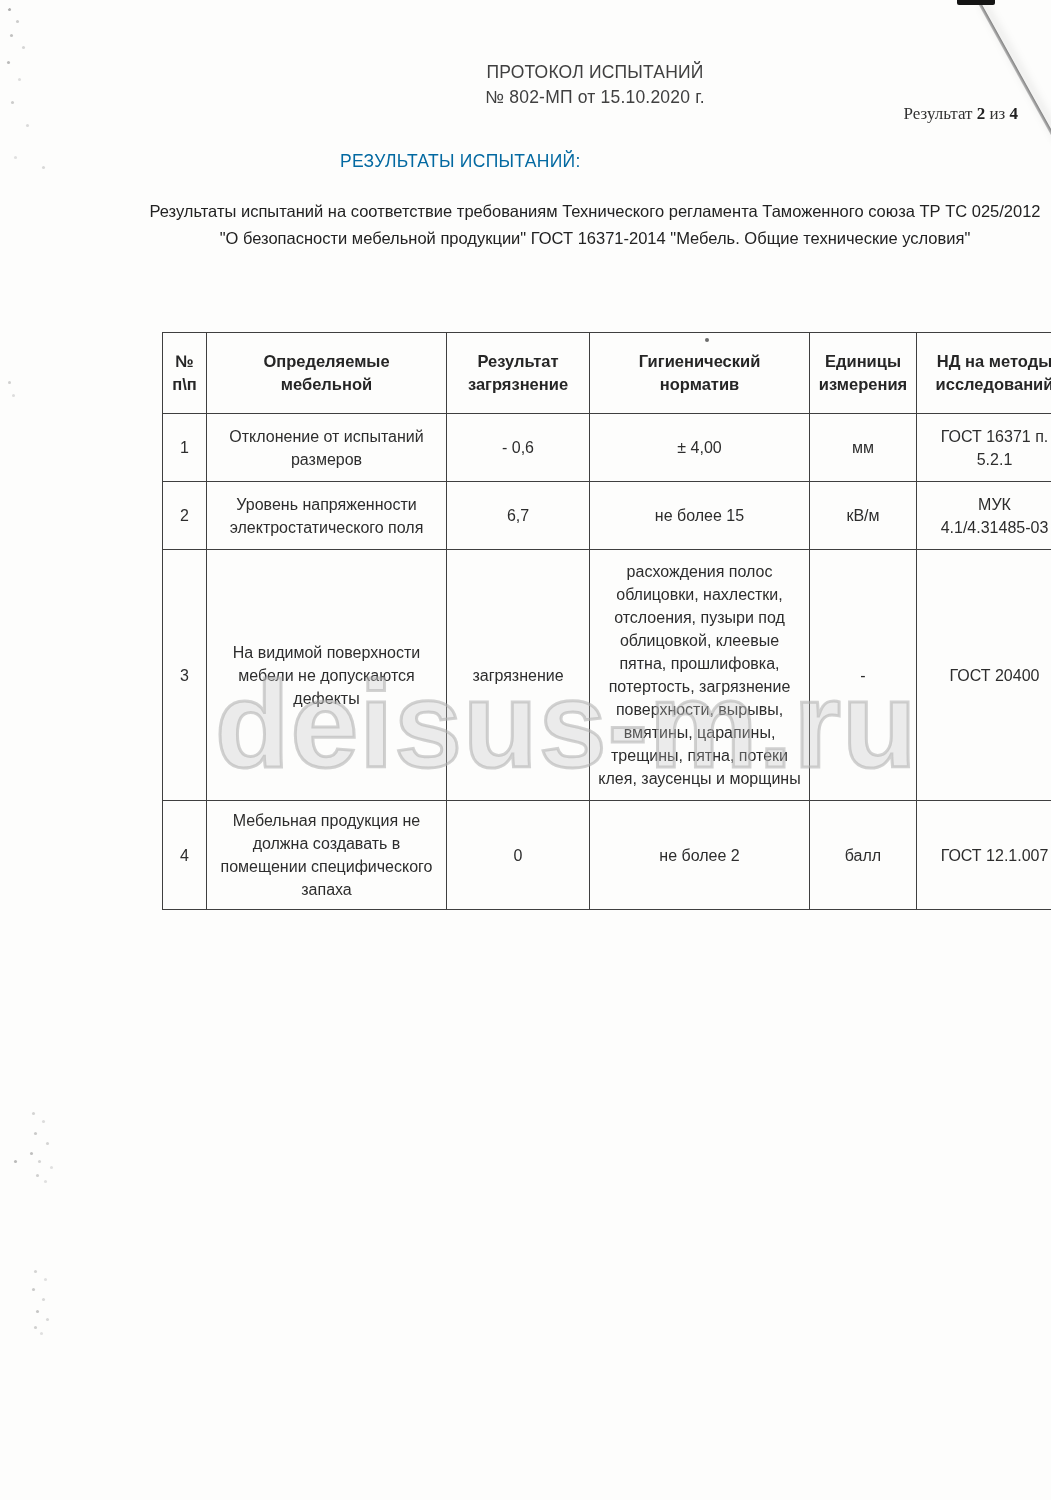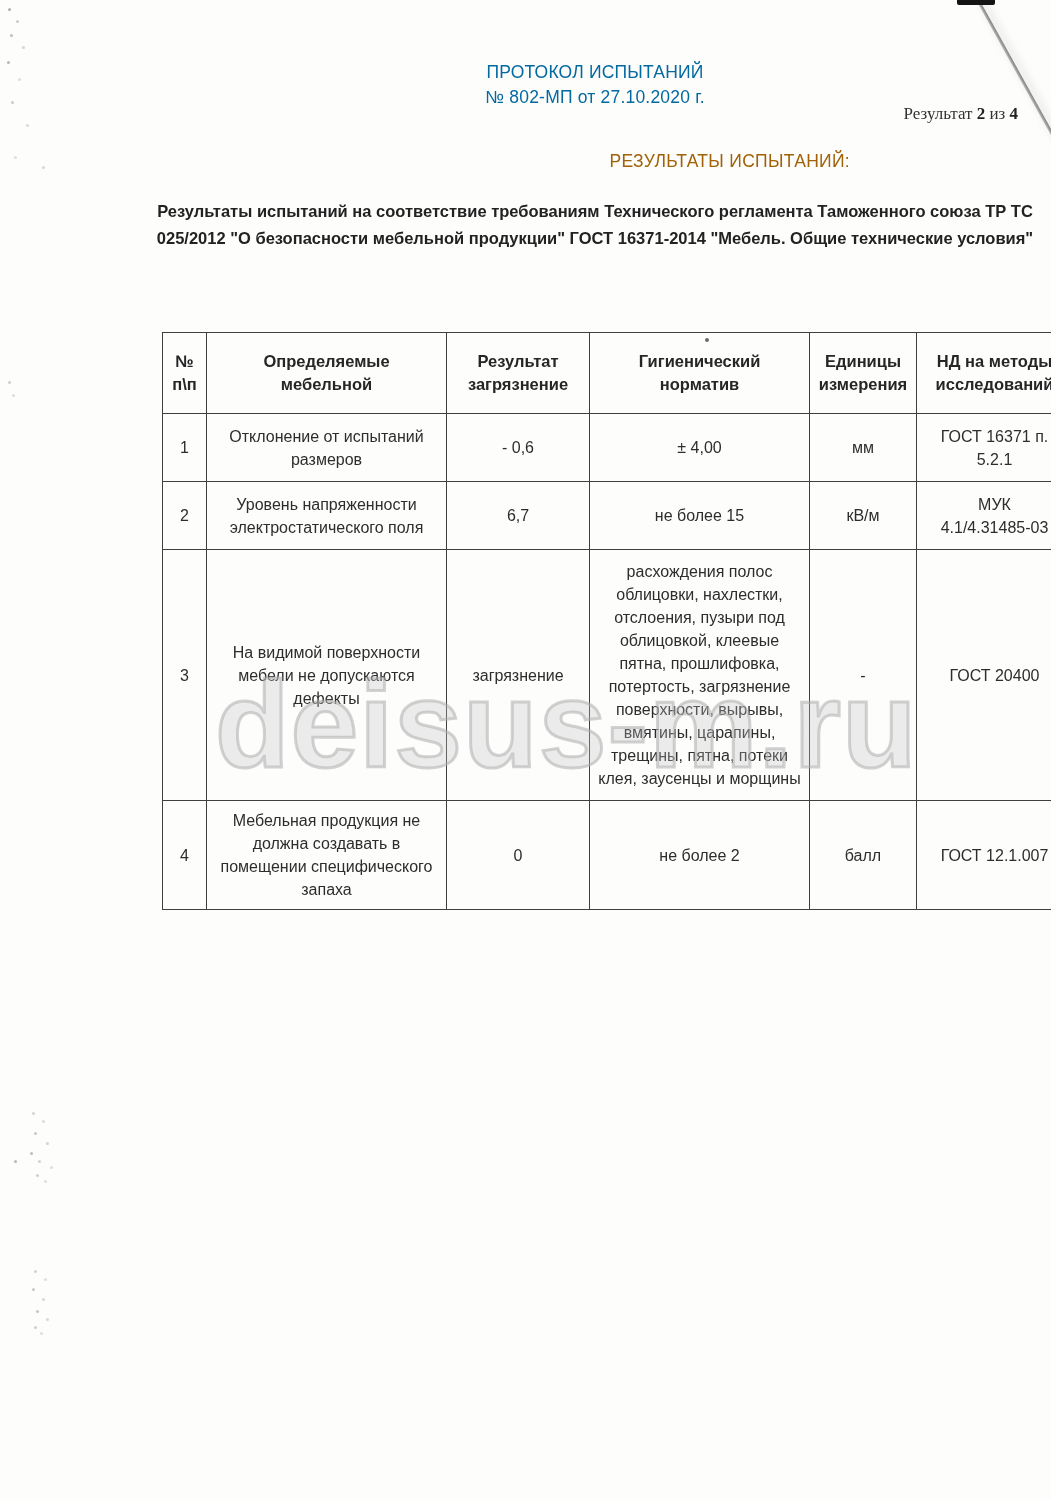--- a/index.html
+++ b/index.html
@@ -8,36 +8,36 @@
     background:#e9e9e9;
     font-family:"Liberation Sans",sans-serif;
   }
   .page{
     position:relative;width:1051px;height:1500px;
     background:#fdfdfc;overflow:hidden;color:#282828;
   }
   
   .doc-title{
     position:absolute;left:340px;top:60px;width:510px;
-    text-align:center;font-size:17.5px;line-height:25px;color:#0369a1;
+    text-align:center;font-size:17.5px;line-height:25px;color:#404040;
     letter-spacing:.2px;
   }
   .page-num{
     position:absolute;left:780px;top:104px;width:238px;
     text-align:right;font-family:"Liberation Serif",serif;
     font-size:17px;color:#333;
   }
   .page-num b{font-weight:bold;color:#222;}
   .section-title{
     position:absolute;left:340px;top:151px;width:510px;
-    text-align:right;font-size:17.5px;color:#a16207;letter-spacing:.3px;
+    text-align:left;font-size:17.5px;color:#0369a1;letter-spacing:.3px;
   }
   .intro{
     position:absolute;left:140px;top:198px;width:910px;
-    text-align:center;font-weight:bold;font-size:16.5px;line-height:27px;
+    text-align:center;font-weight:normal;font-size:16.5px;line-height:27px;
     color:#222;
   }
   
   table.results{
     position:absolute;left:162px;top:332px;width:910px;
     border-collapse:collapse;table-layout:fixed;
     font-size:16px;color:#2d2d2d;
   }
   table.results th,table.results td{
     border:1.5px solid #3f3f3f;
@@ -104,21 +104,21 @@
   <div class="fold-line"></div>
   <div class="fold-topedge"></div>
 
   <div class="noise noise-1"></div>
   <div class="noise noise-2"></div>
   <div class="noise noise-3"></div>
   <div class="speck speck-a"></div>
 
   <div class="doc-title">
     <div>ПРОТОКОЛ ИСПЫТАНИЙ</div>
-    <div>№ 802-МП от 27.10.2020 г.</div>
+    <div>№ 802-МП от 15.10.2020 г.</div>
   </div>
 
   <div class="page-num">
     <span>Результат</span>
     <b>2</b>
     <span>из</span>
     <b>4</b>
   </div>
 
   <div class="section-title">РЕЗУЛЬТАТЫ ИСПЫТАНИЙ:</div>

